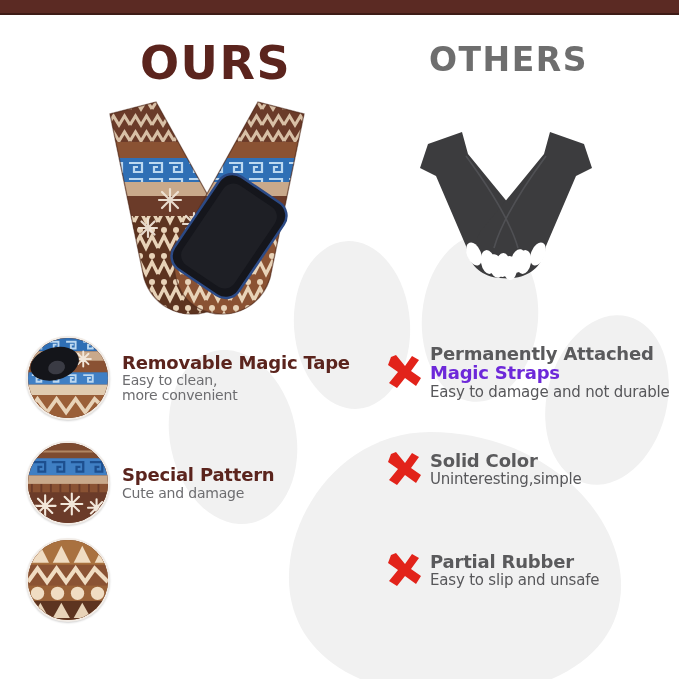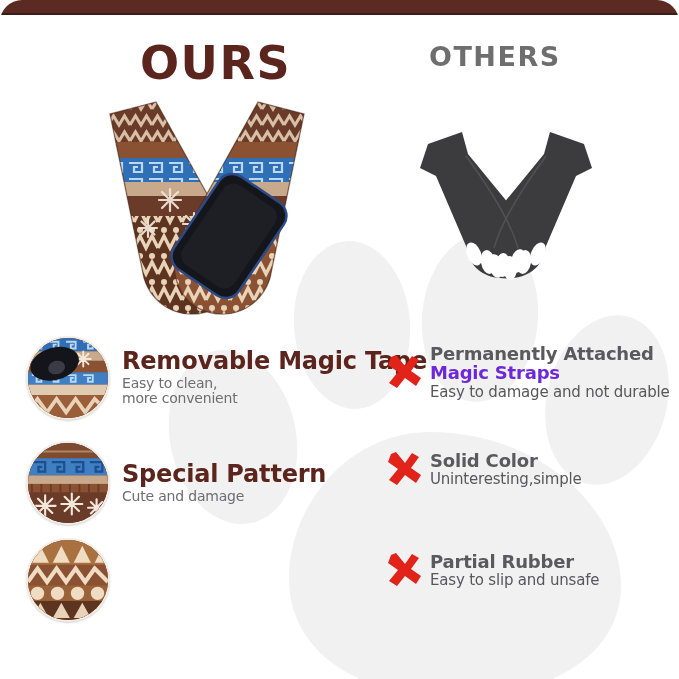--- a/index.html
+++ b/index.html
@@ -12,21 +12,20 @@
     background: #ffffff;
     font-family: "Liberation Sans", "DejaVu Sans", sans-serif;
   }
 
   #page {
     position: relative;
     width: 679px;
     height: 679px;
     background: #ffffff;
     overflow: hidden;
-    border-radius: 22px;
   }
 
   
   .top-bar {
     position: absolute;
     left: 0; top: 0;
     width: 679px;
     height: 13px;
     background: #5b2a23;
     z-index: 40;
@@ -61,21 +60,21 @@
     text-shadow: 0 2px 3px rgba(255,255,255,0.95);
     z-index: 12;
   }
   .title-ours {
     left: 140px; top: 40px;
     color: #5b241d;
   }
   .title-others {
     left: 429px; top: 43px;
     color: #6e6e6e;
-    font-size: 27px;
+    font-size: 33px;
   }
 
   
   .hero {
     position: absolute;
     z-index: 10;
   }
   .hero-ours { left: 86px; top: 96px; width: 242px; height: 228px; }
   .hero-others { left: 414px; top: 128px; width: 184px; height: 172px; }
 
@@ -121,21 +120,21 @@
 
   
   .feat-text {
     margin-left: 12px;
     line-height: 1.08;
   }
   .right-row .feat-text { margin-left: 7px; }
 
   .feat-title {
     font-weight: 700;
-    font-size: 24px;
+    font-size: 18px;
     letter-spacing: -0.2px;
     white-space: nowrap;
     font-family: "DejaVu Sans", "Liberation Sans", sans-serif;
   }
   .left-row .feat-title { color: #5b241d; }
   .right-row .feat-title { color: #5a5a5c; font-size: 18px; }
 
   .feat-title-2 {
     font-weight: 700;
     font-size: 18px;

